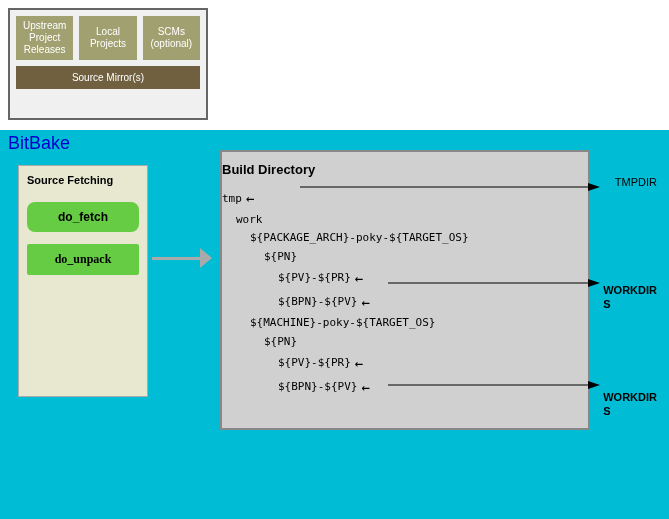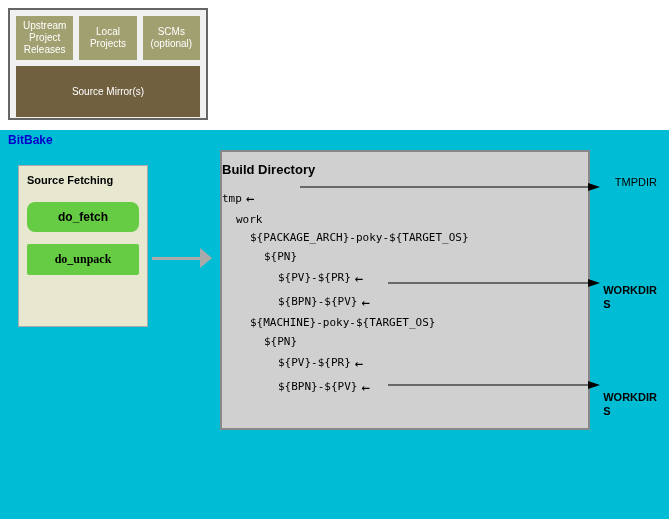--- a/index.html
+++ b/index.html
@@ -43,51 +43,51 @@
       align-items: center;
       justify-content: center;
       line-height: 1.2;
     }
 
     .top-box-wide {
       background: #706040;
       color: #fff;
       text-align: center;
       font-size: 10px;
-      padding: 19px;
+      padding: 5px;
       line-height: 1.3;
     }
 
     
     .main-area {
       position: absolute;
       top: 130px;
       left: 0;
       width: 669px;
       height: 389px;
       background: #00bcd4;
     }
 
     
     .bitbake-label {
       position: absolute;
       top: 133px;
       left: 8px;
       color: #0000cc;
-      font-weight: bold;
-      font-size: 12px;
+      font-weight: normal;
+      font-size: 18px;
     }
 
     
     .source-fetching-box {
       position: absolute;
       top: 165px;
       left: 18px;
       width: 130px;
-      height: 162px;
+      height: 232px;
       background: #e8e8d0;
       border: 1px solid #aaa;
       padding: 8px;
       
     }
 
     .source-fetching-title {
       font-weight: bold;
       font-size: 11px;
       margin-bottom: 16px;

